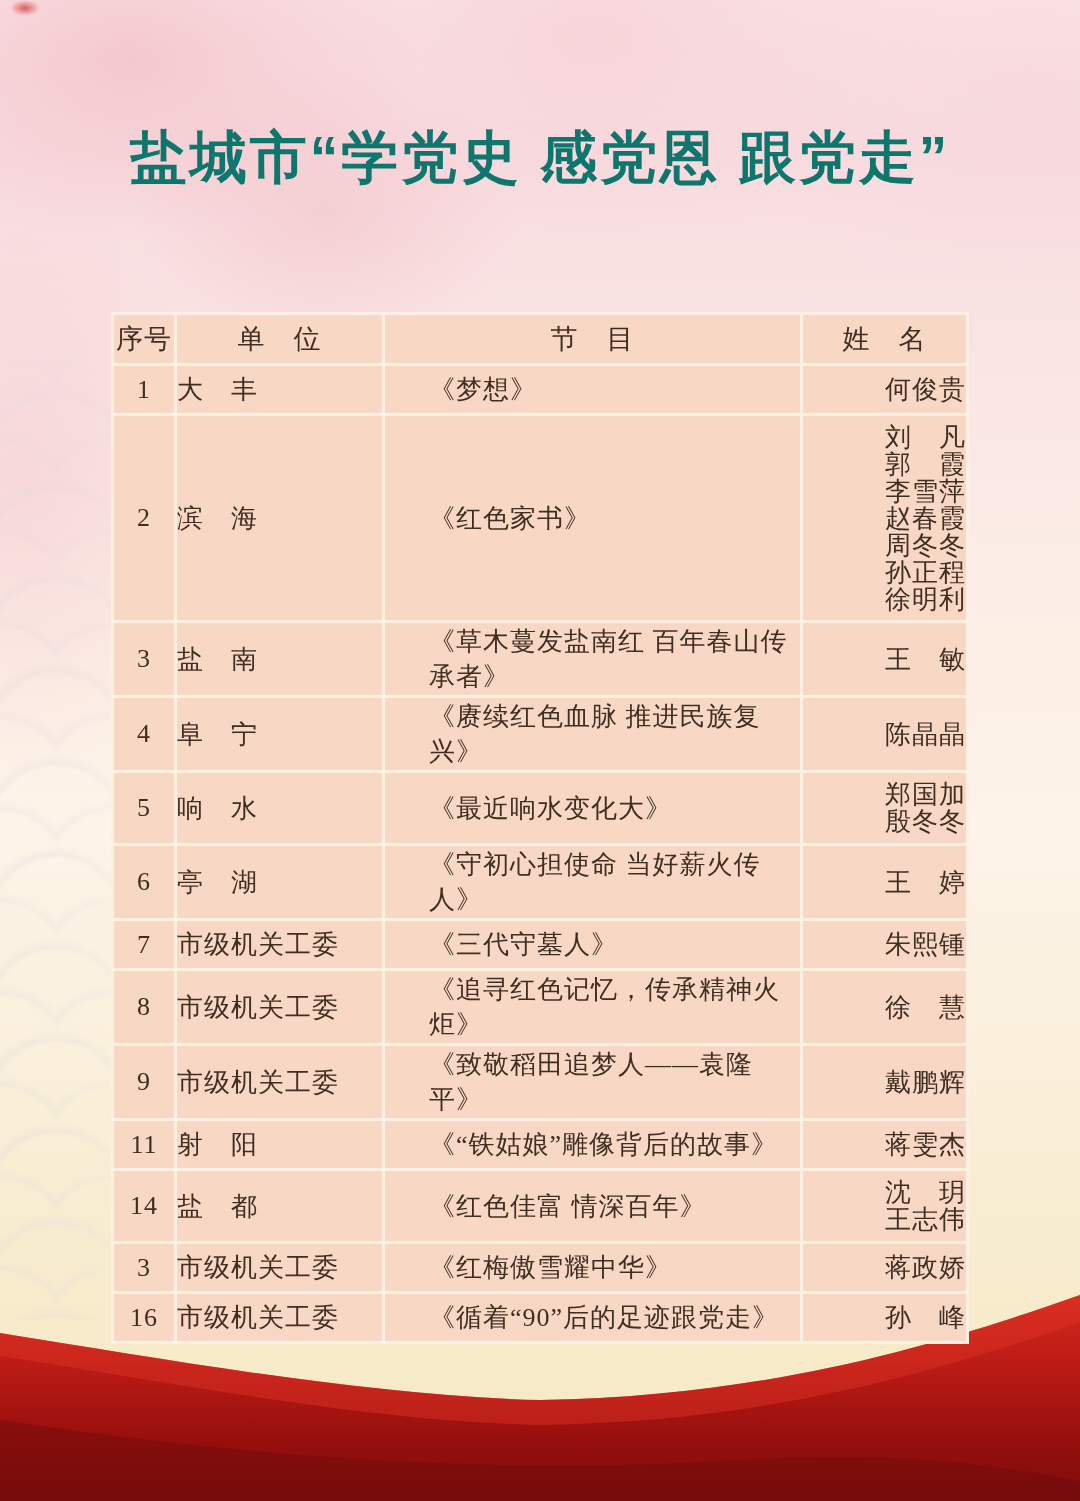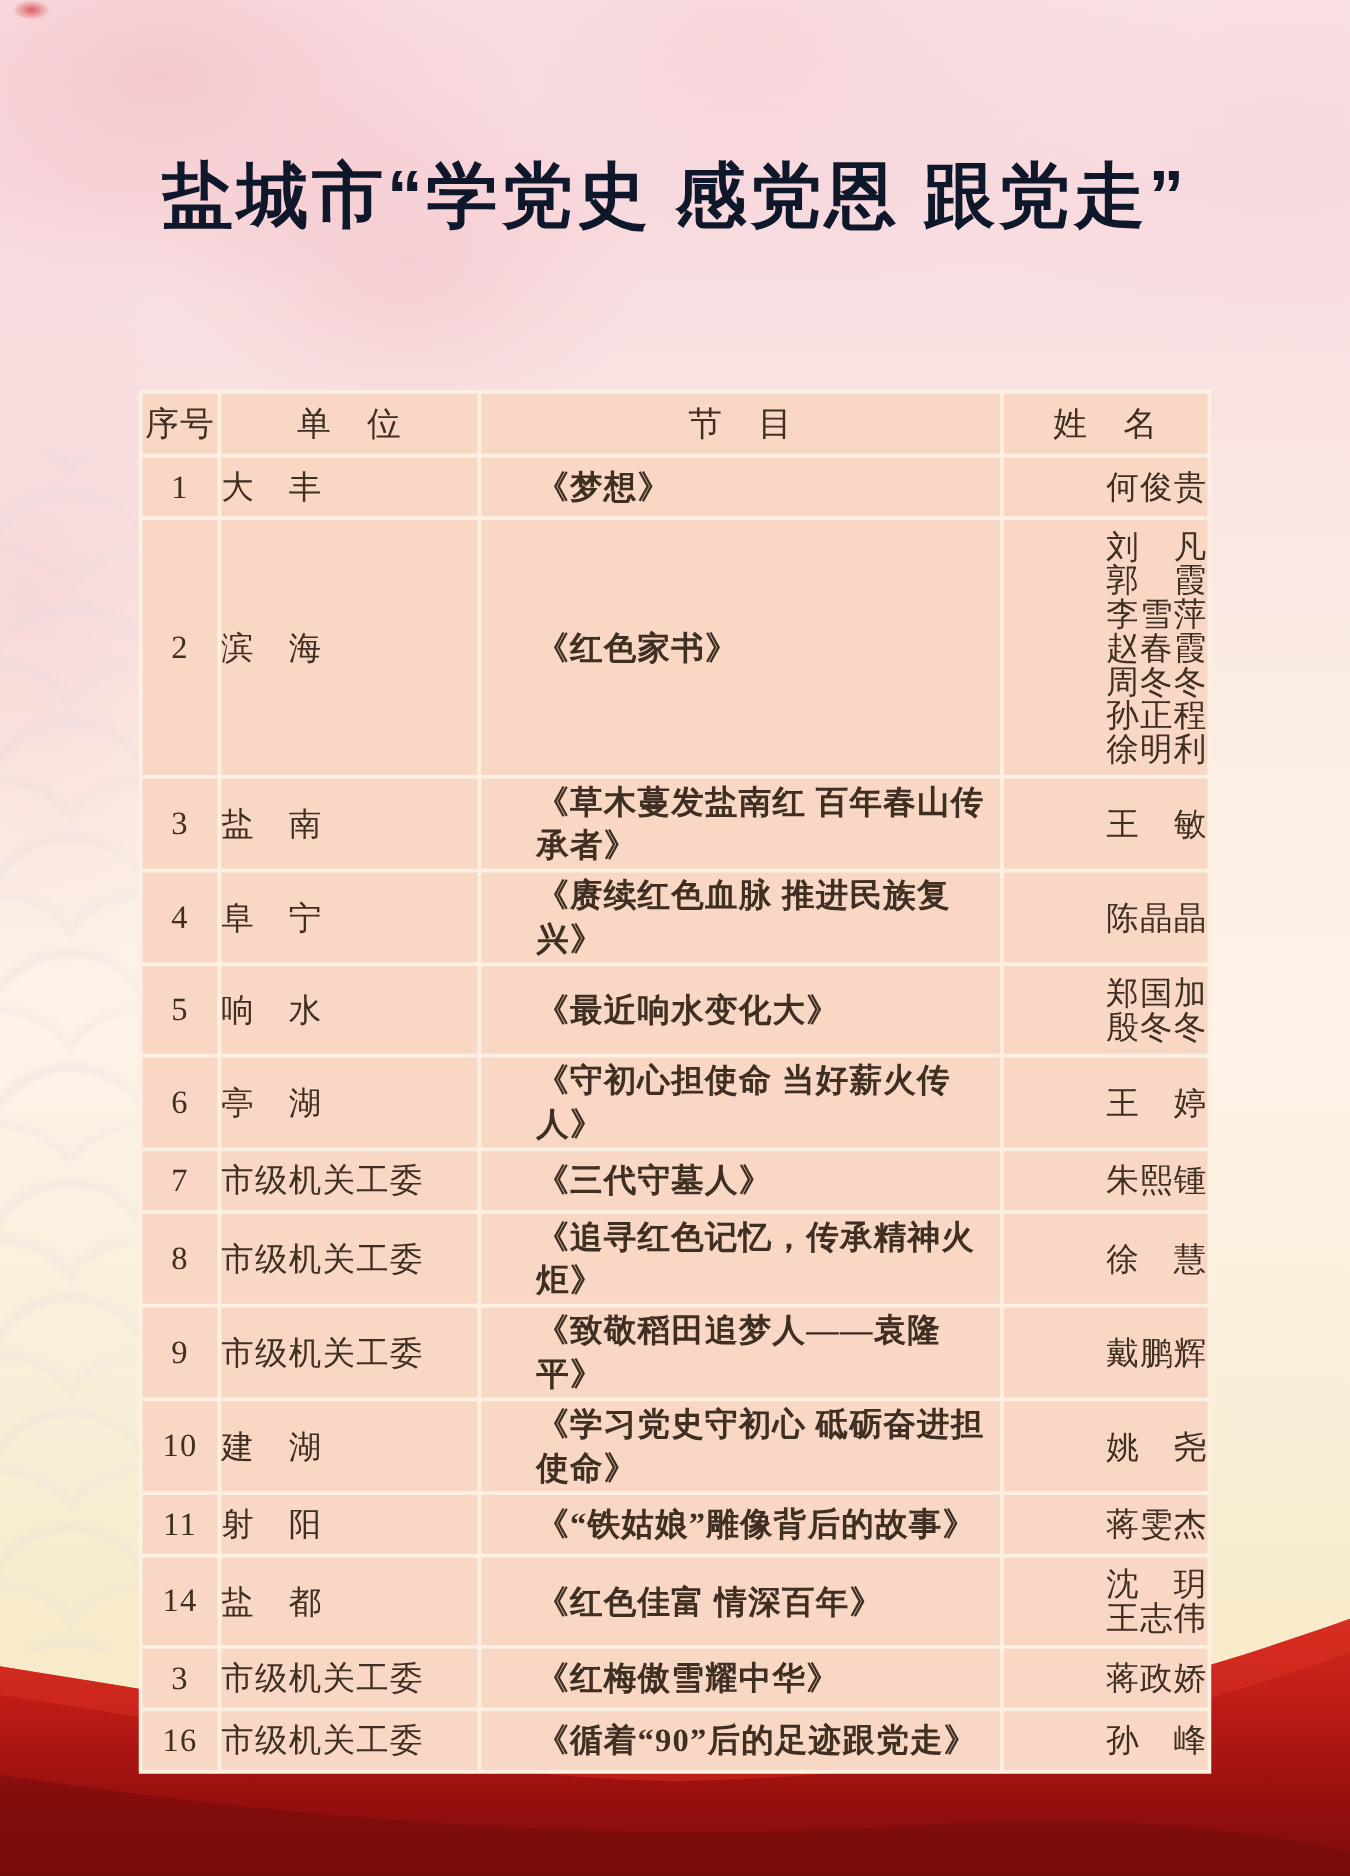--- a/index.html
+++ b/index.html
@@ -27,42 +27,42 @@
     position:absolute;left:0;top:360px;width:190px;height:960px;z-index:1;opacity:.5;
     background:
       radial-gradient(circle at 50% 112%, rgba(255,255,255,0) 54%, rgba(226,216,222,.55) 58%, rgba(255,255,255,0) 66%) 0 0/112px 92px,
       radial-gradient(circle at 50% 112%, rgba(255,255,255,0) 54%, rgba(226,216,222,.45) 58%, rgba(255,255,255,0) 66%) 56px 46px/112px 92px;
     -webkit-mask:linear-gradient(90deg,#000 35%,transparent 95%);
             mask:linear-gradient(90deg,#000 35%,transparent 95%);
   }
   
   .title{
     position:absolute;top:120px;left:0;right:0;z-index:2;
-    text-align:center;color:#0f172a;
+    text-align:center;color:#0f766e;
     font-family:"Liberation Sans", sans-serif;
     font-weight:900;font-size:57px;line-height:74px;letter-spacing:3px;
   }
   
   table.list{
     position:absolute;left:111px;top:312px;width:858px;z-index:3;
     border-collapse:separate;border-spacing:3px;
     background:#fcf0e2;table-layout:fixed;
   }
   table.list td{
     background:#f8d7c5;color:#3f2e22;
     font-size:26px;vertical-align:middle;padding:1px 0;
     letter-spacing:1px;
   }
   tr.head td{height:46px;font-weight:400;font-size:27px;text-align:center;}
   tr.r td{height:45px;}
   tr.h2 td{height:68px;}
   tr.h7 td{height:202px;}
   .c-no{text-align:center;font-size:25px;}
   .c-unit{}
-  .c-prog{text-align:left;padding-left:44px !important;padding-right:8px !important;font-weight:bold;}
+  .c-prog{text-align:left;padding-left:44px !important;padding-right:8px !important;}
   .c-name{text-align:right;white-space:pre-line;line-height:27px;}
   
   .wave{position:absolute;left:0;bottom:0;width:1080px;height:271px;z-index:2;}
 </style>
 </head>
 <body>
 
 <div class="page-bg"></div>
 <div class="corner-dot"></div>
 <div class="scales"></div>
@@ -140,26 +140,20 @@
     <td class="c-prog">《追寻红色记忆，传承精神火炬》</td>
     <td class="c-name">徐　慧</td>
   </tr>
   <tr class="r">
     <td class="c-no">9</td>
     <td class="c-unit">市级机关工委</td>
     <td class="c-prog">《致敬稻田追梦人——袁隆平》</td>
     <td class="c-name">戴鹏辉</td>
   </tr>
   <tr class="r">
-    <td class="c-no">10</td>
-    <td class="c-unit">建　湖</td>
-    <td class="c-prog">《学习党史守初心 砥砺奋进担使命》</td>
-    <td class="c-name">姚　尧</td>
-  </tr>
-  <tr class="r">
     <td class="c-no">11</td>
     <td class="c-unit">射　阳</td>
     <td class="c-prog">《“铁姑娘”雕像背后的故事》</td>
     <td class="c-name">蒋雯杰</td>
   </tr>
   <tr class="r h2">
     <td class="c-no">14</td>
     <td class="c-unit">盐　都</td>
     <td class="c-prog">《红色佳富 情深百年》</td>
     <td class="c-name">沈　玥

